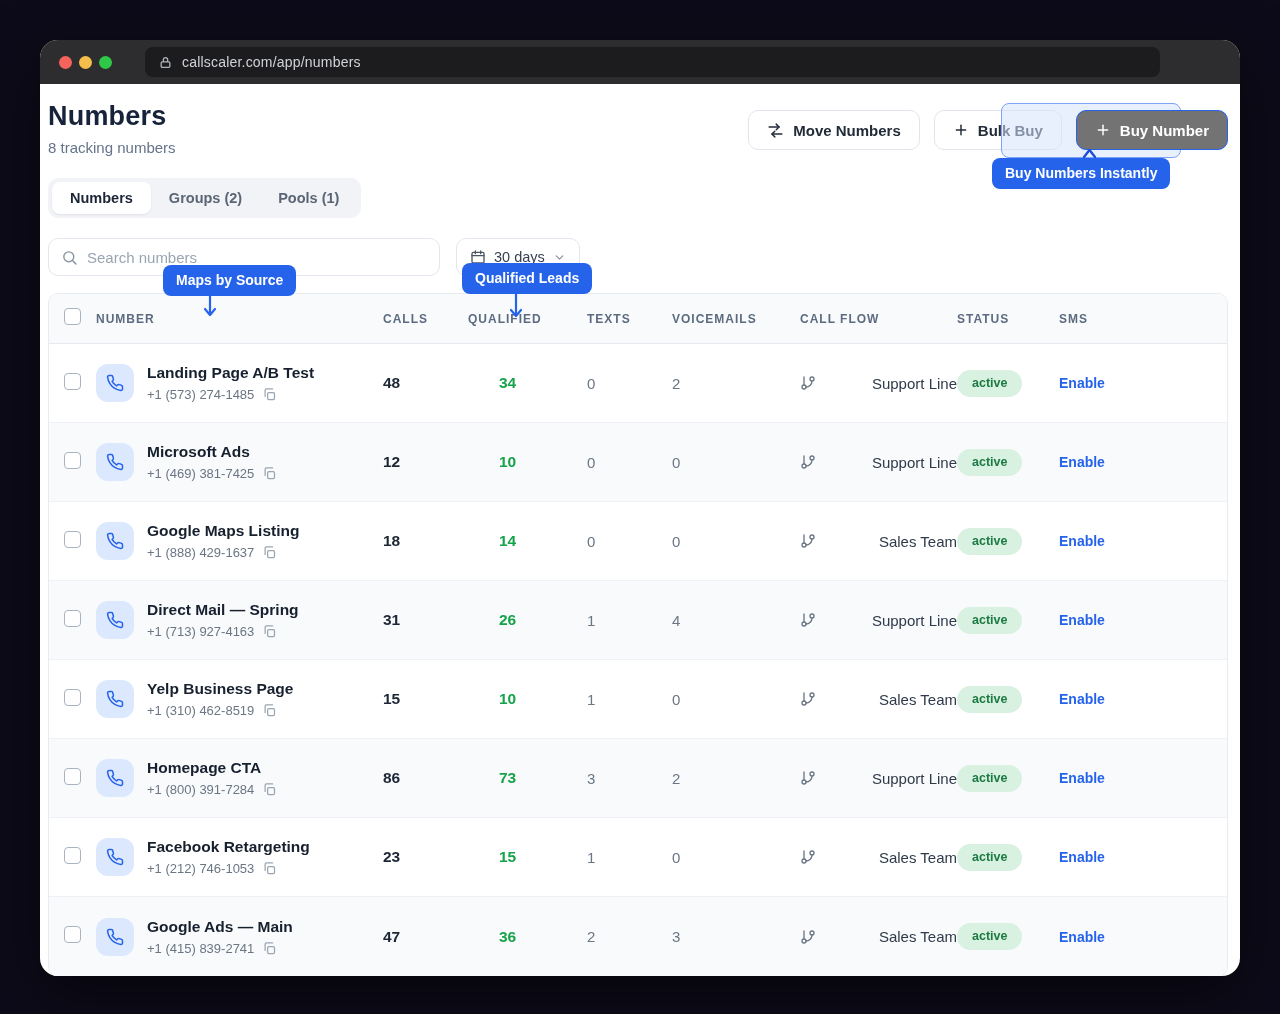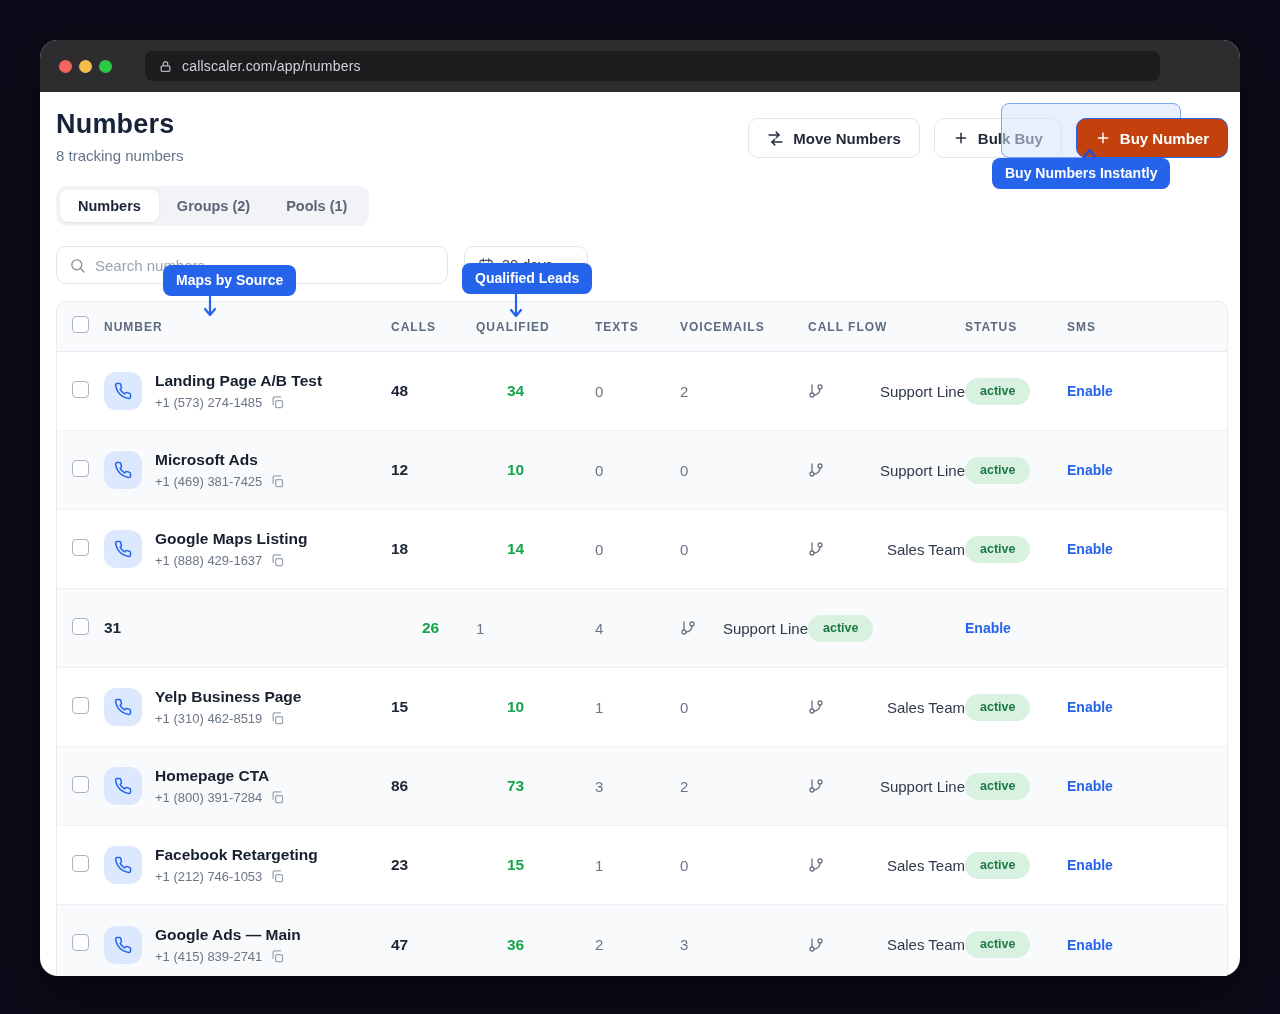--- a/index.html
+++ b/index.html
@@ -2,39 +2,39 @@
 <html><head>
 <meta charset="utf-8">
 <style>
   * { margin:0; padding:0; box-sizing:border-box; }
   html,body { width:1280px; height:1014px; background:#0d0b19; font-family:"Liberation Sans",sans-serif; overflow:hidden; }
 
   .window { position:absolute; left:40px; top:40px; width:1200px; height:936px;
     background:#ffffff; border-radius:18px; overflow:hidden; box-shadow:0 20px 60px rgba(0,0,0,.5); }
 
   
-  .chrome { height:52px; background:#2d2d2f; display:flex; align-items:center; padding-left:19px; }
+  .chrome { height:44px; background:#2d2d2f; display:flex; align-items:center; padding-left:19px; }
   .dot { width:13px; height:13px; border-radius:50%; margin-right:7px; }
   .dot.red { background:#f4645c; } .dot.yellow { background:#f5bd4b; } .dot.green { background:#2ec748; }
   .url-bar { height:30px; flex:1; margin:0 80px 0 26px; background:#1c1c1e; border-radius:8px;
     display:flex; align-items:center; padding:0 14px; color:#cfd3d8; font-size:14px; letter-spacing:.2px; }
   .url-bar svg { margin-right:10px; }
 
   
-  .content { position:relative; padding:17px 12px 0 16px; }
+  .content { position:relative; padding:17px 12px 0 8px; }
 
   .page-header { display:flex; justify-content:space-between; align-items:flex-start; }
   .page-title { font-size:27px; font-weight:700; color:#17233a; letter-spacing:.2px; }
   .page-subtitle { margin-top:7px; font-size:15px; color:#64748b; }
 
   .actions { display:flex; gap:14px; margin-top:9px;align-items:flex-end; }
   .btn { display:flex; align-items:center; gap:9px; height:40px; padding:0 18px; border-radius:10px;
     font-size:15px; font-weight:600; cursor:pointer; white-space:nowrap; }
   .btn-secondary { background:#fff; border:1px solid #e1e5ec; color:#222b38; }
-  .btn-primary { background:#c2410c; border:1px solid #2563eb; color:#fff; position:relative; z-index:6; }
+  .btn-primary { background:#737373; border:1px solid #2563eb; color:#fff; position:relative; z-index:6; }
   .btn svg { flex:0 0 auto; }
 
   
   .highlight-box { position:absolute; left:961px; top:63px; width:180px; height:55px;
     background:rgba(214,228,252,.55); border:1.6px solid #7da3f5; border-radius:8px; z-index:5; }
   .tip { position:absolute; background:#2563eb; color:#fff; font-size:14px; font-weight:600;
     padding:7px 13px 8px; border-radius:8px; white-space:nowrap; z-index:9; }
   #tip-bni { left:952px; top:118px; }
   #caret-bni { position:absolute; left:1042px; top:108px; z-index:8; }
   #tip-track { left:123px; top:225px; }
@@ -286,20 +286,39 @@
                 <circle cx="6" cy="18" r="3"></circle>
                 <path d="M18 9a9 9 0 0 1-9 9"></path>
               </svg>
       <span>Sales Team</span>
     </div>
     <div><span class="pill">active</span></div>
     <div><a class="enable-link">Enable</a></div>
   </div>
           <div class="tr row alt">
     <div class="td-check"><span class="checkbox"></span></div>
+    <div class="td-number">
+      <span class="phone-badge">
+        <svg width="18" height="18" viewBox="0 0 24 24" fill="none" stroke="#2563eb" stroke-width="2" stroke-linecap="round" stroke-linejoin="round">
+                  <path d="M22 16.92v3a2 2 0 0 1-2.18 2 19.79 19.79 0 0 1-8.63-3.07 19.5 19.5 0 0 1-6-6 19.79 19.79 0 0 1-3.07-8.67A2 2 0 0 1 4.11 2h3a2 2 0 0 1 2 1.72c.127.96.361 1.903.7 2.81a2 2 0 0 1-.45 2.11L8.09 9.91a16 16 0 0 0 6 6l1.27-1.27a2 2 0 0 1 2.11-.45c.907.339 1.85.573 2.81.7A2 2 0 0 1 22 16.92z"></path>
+                </svg>
+      </span>
+      <div class="num-meta">
+        <div class="num-name">Direct Mail — Spring</div>
+        <div class="num-sub">
+          <span class="num-phone">+1 (713) 927-4163</span>
+          <span class="copy-btn">
+            <svg width="15" height="15" viewBox="0 0 24 24" fill="none" stroke="#9aa5b2" stroke-width="2" stroke-linecap="round" stroke-linejoin="round">
+                      <rect x="9" y="9" width="11" height="11" rx="2"></rect>
+                      <path d="M5 15V5a2 2 0 0 1 2-2h10"></path>
+                    </svg>
+          </span>
+        </div>
+      </div>
+    </div>
     <div class="cell-calls">31</div>
     <div class="cell-qual">26</div>
     <div class="cell-dim">1</div>
     <div class="cell-dim">4</div>
     <div class="cell-flow">
       <svg width="16" height="16" viewBox="0 0 24 24" fill="none" stroke="#6b7684" stroke-width="2" stroke-linecap="round" stroke-linejoin="round">
                 <line x1="6" y1="3" x2="6" y2="15"></line>
                 <circle cx="18" cy="6" r="3"></circle>
                 <circle cx="6" cy="18" r="3"></circle>
                 <path d="M18 9a9 9 0 0 1-9 9"></path>

